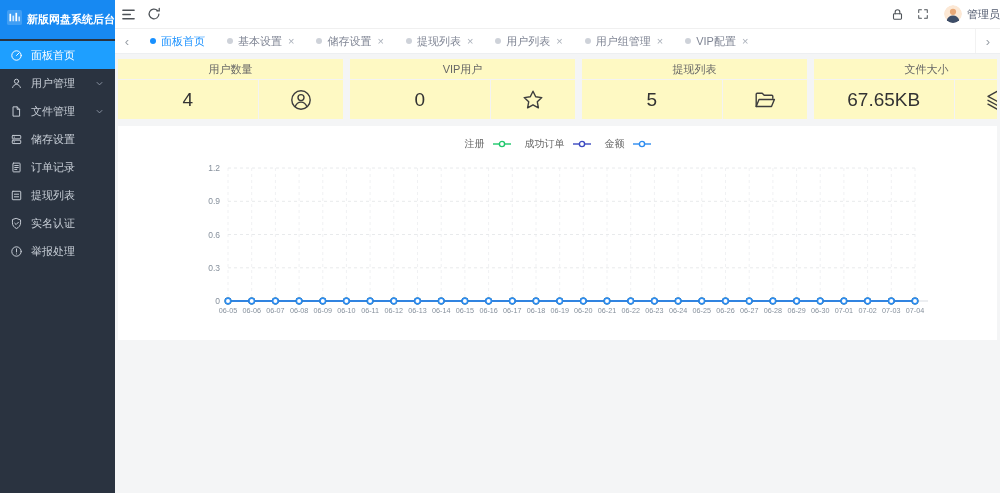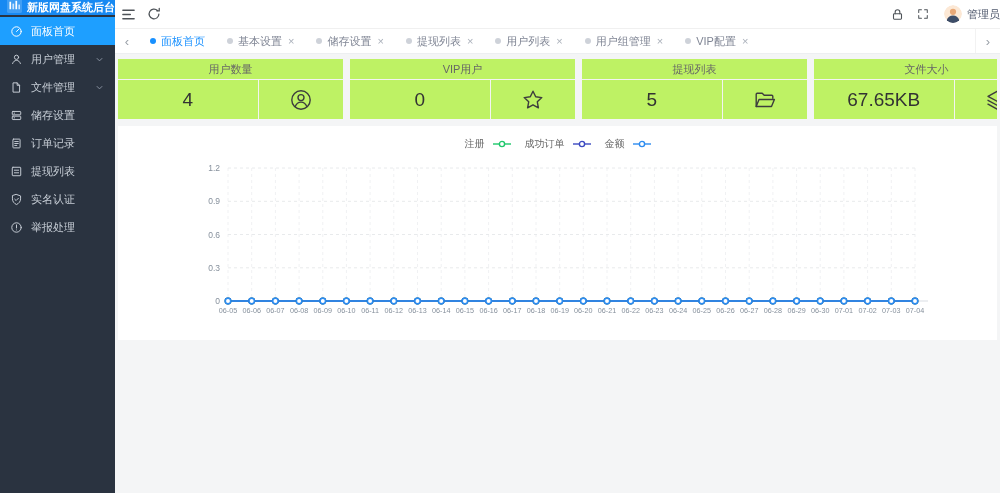--- a/index.html
+++ b/index.html
@@ -1,21 +1,21 @@
 <!DOCTYPE html>
 <html><head>
 <meta charset="utf-8">
 <style>
   html,body{margin:0;padding:0;}
   body{font-family:"Liberation Sans","DejaVu Sans",sans-serif;background:#f4f5f6;}
   .app{width:1000px;height:493px;display:flex;overflow:hidden;background:#f4f5f6;position:relative;}
 
   
   .sidebar{width:115px;flex:none;background:#2a3340;display:flex;flex-direction:column;}
-  .logo{height:15px;background:#1789f2;display:flex;align-items:center;padding:0 7px;gap:5px;flex:none;}
+  .logo{height:39px;background:#1789f2;display:flex;align-items:center;padding:0 7px;gap:5px;flex:none;}
   .logo-text{color:#fff;font-size:11px;font-weight:bold;white-space:nowrap;}
   .menu{padding-top:2px;}
   .menu-item{height:28px;display:flex;align-items:center;padding:0 10px;gap:8px;color:#c7ced6;font-size:11px;cursor:pointer;}
   .menu-item.active{background:#1e9fff;color:#fff;}
   .mi-icon{display:flex;align-items:center;}
   .mi-icon svg{display:block;}
   .mi-arrow{margin-left:auto;display:flex;color:#8b95a3;}
 
   
   .main{flex:1;display:flex;flex-direction:column;min-width:0;}
@@ -32,21 +32,21 @@
   .tabs{display:flex;height:100%;overflow:hidden;}
   .tab{display:flex;align-items:center;gap:5px;padding:0 11px;font-size:11px;color:#808695;cursor:pointer;white-space:nowrap;}
   .tab .dot{width:6px;height:6px;border-radius:50%;background:#ced2d9;flex:none;}
   .tab.active{color:#1890ff;}
   .tab.active .dot{background:#1890ff;}
   .tab .close{color:#aab0ba;font-size:11px;margin-left:1px;}
 
   
   .content{flex:1;padding:5px 3px 0;overflow:hidden;}
   .stats{display:flex;gap:7px;overflow:hidden;}
-  .stat-card{flex:0 0 225px;background:#bef264;height:60px;}
+  .stat-card{flex:0 0 225px;background:#fef9c3;height:60px;}
   .stat-head{height:20px;display:flex;align-items:center;justify-content:center;font-size:11px;color:#666;border-bottom:1px solid #f3f3f3;}
   .stat-body{height:39px;display:flex;}
   .stat-value{flex:0 0 62%;display:flex;align-items:center;justify-content:center;font-size:19px;color:#333;}
   .stat-icon{flex:1;display:flex;align-items:center;justify-content:center;border-left:1px solid #f3f3f3;color:#3d3d3d;}
 
   .chart-card{margin-top:7px;background:#fff;height:214px;}
   .legend{display:flex;justify-content:center;align-items:center;gap:14px;padding-top:10px;height:15px;}
   .legend-item{display:flex;align-items:center;gap:8px;font-size:10px;color:#666;cursor:pointer;}
   #chart{display:block;width:879px;height:172px;margin-top:4px;}
 </style>

